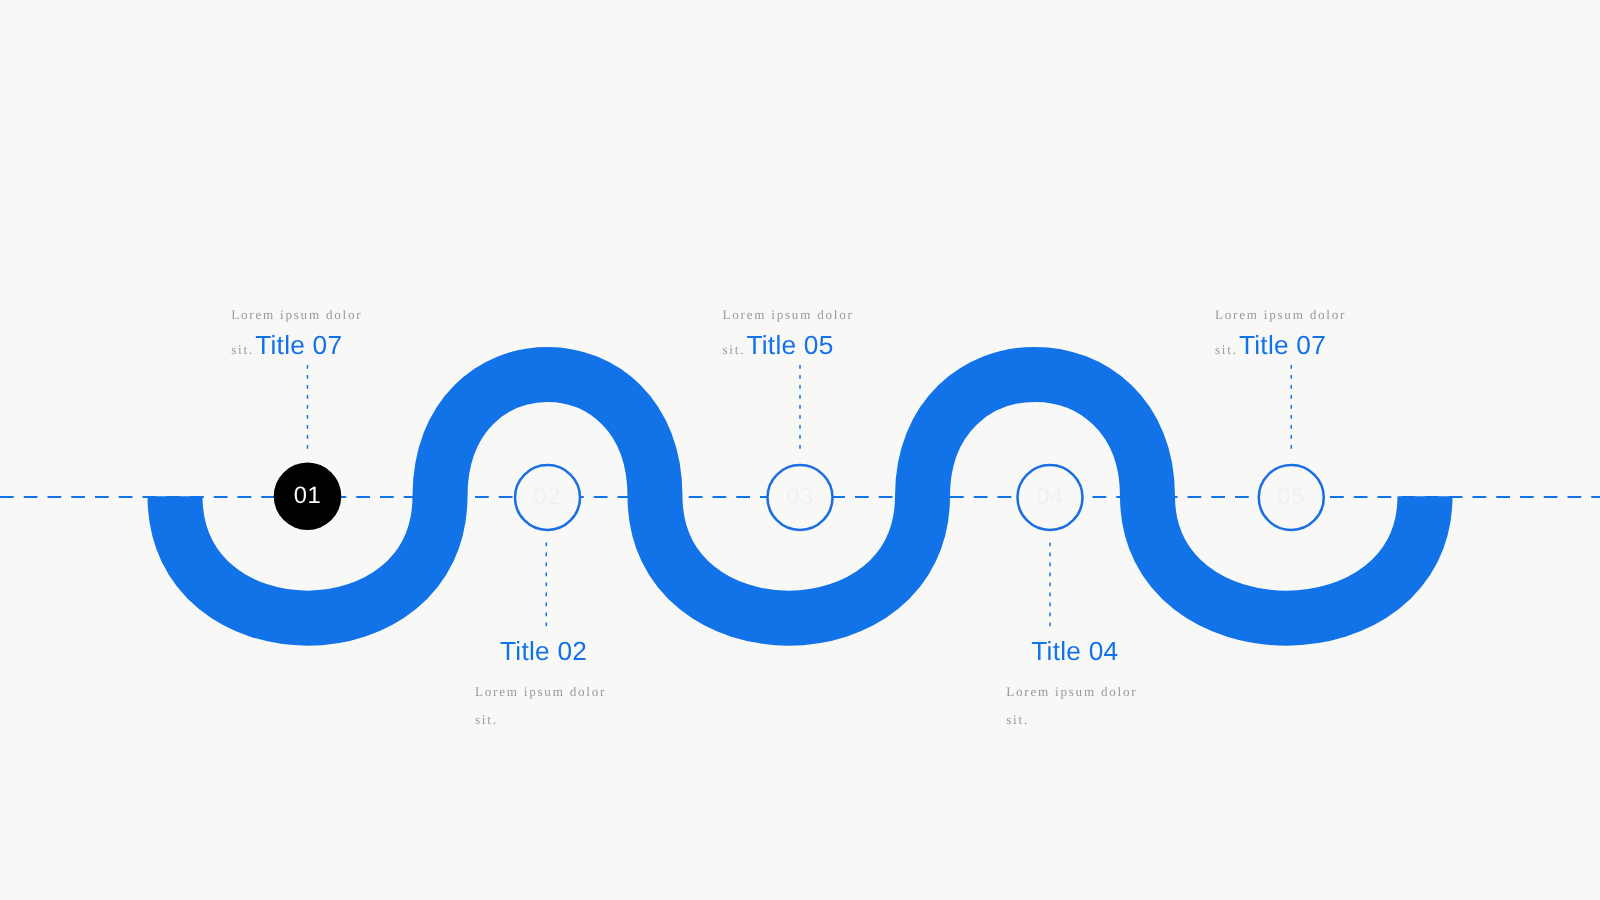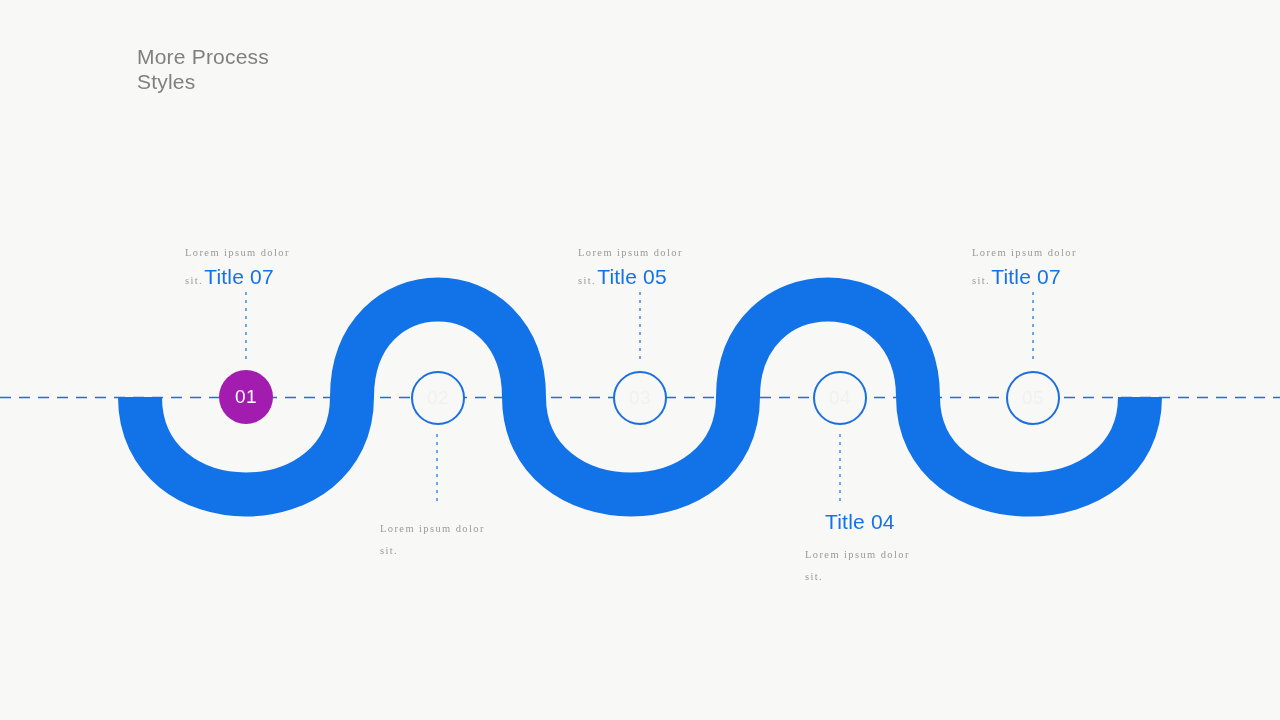--- a/index.html
+++ b/index.html
@@ -52,21 +52,21 @@
     height: 54px;
     border-radius: 50%;
     box-sizing: border-box;
     display: flex;
     align-items: center;
     justify-content: center;
     font-size: 19px;
     letter-spacing: 0.5px;
   }
   .step-marker.filled {
-    background: #a21caf;
+    background: #000000;
     color: #ffffff;
     border: 0;
     text-align: right;
   }
   .step-marker.hollow {
     background: #f8f8f7;
     border: 2.5px solid #1b6fe0;
     color: #f1f1f0;
   }
 
@@ -110,22 +110,20 @@
   
   .below .label-desc {
     display: block;
   }
 </style>
 </head>
 <body>
 
 <div id="slide">
 
-  <div id="slide-title">More Process
-Styles</div>
 
   <svg id="process-graphic" viewBox="0 0 1280 720">
 
     <path d="M 140 397
              C 140 527, 352 527, 352 397
              C 352 267, 524 267, 524 397
              C 524 527, 738 527, 738 397
              C 738 267, 918 267, 918 397
              C 918 527, 1140 527, 1140 397" fill="none" stroke="#1272e8" stroke-width="44" stroke-linecap="butt"></path>
 
@@ -176,20 +174,21 @@
 
   <div class="step-label above" style="left:972px; top:242px;">
     <div class="label-desc">Lorem ipsum dolor</div>
     <div class="row-inline">
       <span class="label-desc">sit.</span>
       <span class="label-title">Title 07</span>
     </div>
   </div>
 
   <div class="step-label below" style="left:380px; top:509px;">
+    <div class="label-title" style="margin-left:20px;">Title 02</div>
     <div class="label-desc" style="margin-top:9px;">Lorem ipsum dolor</div>
     <div class="label-desc">sit.</div>
   </div>
 
   <div class="step-label below" style="left:805px; top:509px;">
     <div class="label-title" style="margin-left:20px;">Title 04</div>
     <div class="label-desc" style="margin-top:9px;">Lorem ipsum dolor</div>
     <div class="label-desc">sit.</div>
   </div>
 

